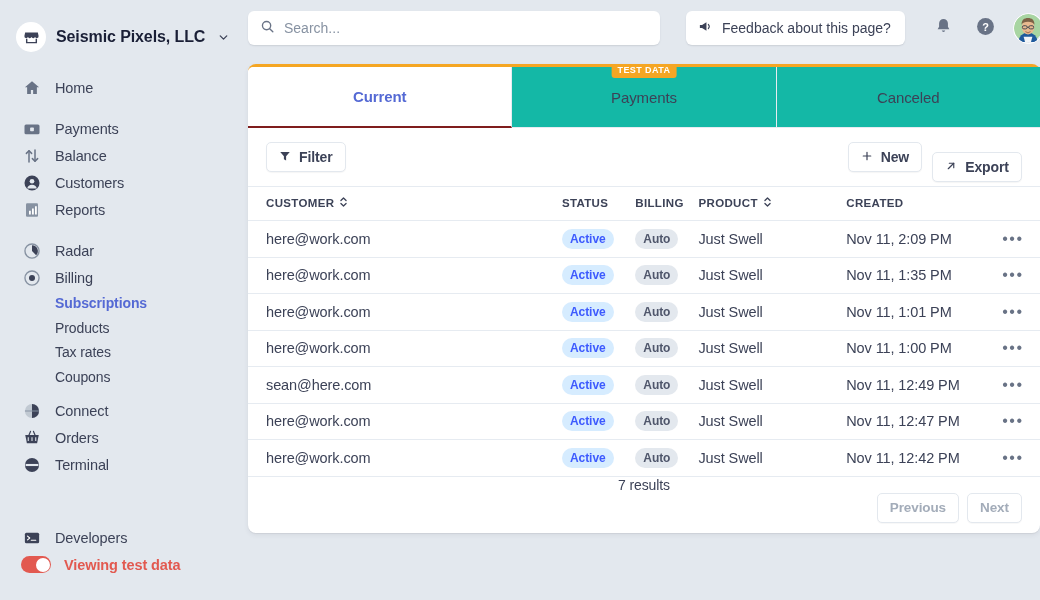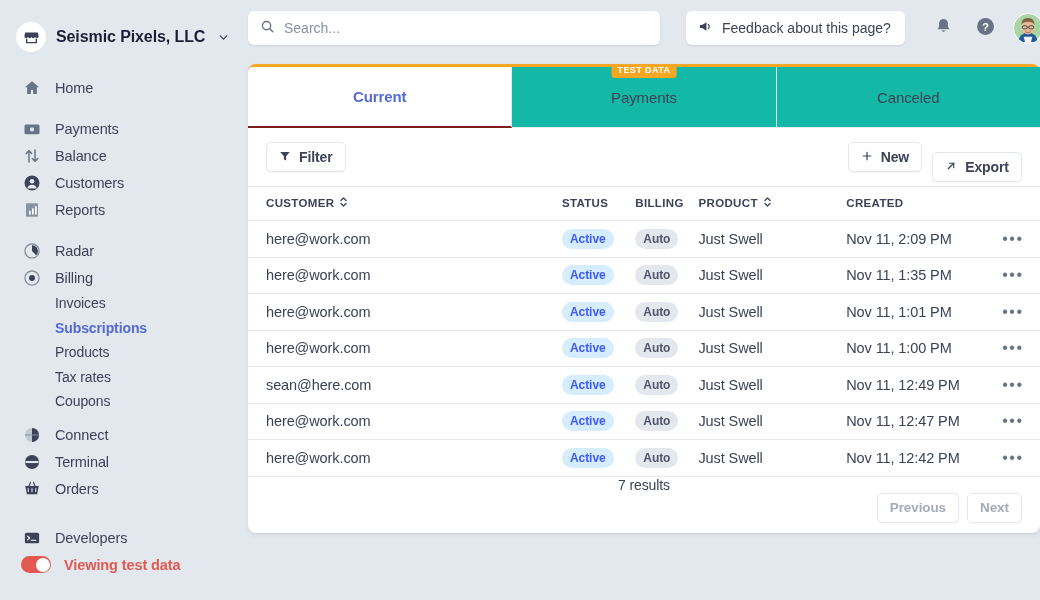--- a/index.html
+++ b/index.html
@@ -312,23 +312,20 @@
         <div class="nav-item">
           <span class="nav-icon">
             <svg width="18" height="18" viewBox="0 0 24 24">
                 <circle cx="12" cy="12" r="9.4" fill="none" stroke="#8792a2" stroke-width="1.8"></circle>
                 <circle cx="12" cy="12" r="4" fill="#3c4257"></circle>
               </svg>
           </span>
           <span class="nav-label">Billing</span>
         </div>
 
-        <div class="subnav-item">
-          <span class="subnav-label">Invoices</span>
-        </div>
         <div class="subnav-item active">
           <span class="subnav-label">Subscriptions</span>
         </div>
         <div class="subnav-item">
           <span class="subnav-label">Products</span>
         </div>
         <div class="subnav-item">
           <span class="subnav-label">Tax rates</span>
         </div>
         <div class="subnav-item">
@@ -340,36 +337,36 @@
             <svg width="18" height="18" viewBox="0 0 24 24">
                 <circle cx="12" cy="12" r="9.4" fill="#c1c9d2"></circle>
                 <path d="M12 2.6a9.4 9.4 0 0 1 0 18.8z" fill="#3c4257"></path>
                 <path d="M2.6 12h18.8" stroke="#8792a2" stroke-width="1.3"></path>
               </svg>
           </span>
           <span class="nav-label">Connect</span>
         </div>
         <div class="nav-item">
           <span class="nav-icon">
-            <svg width="18" height="18" viewBox="0 0 24 24">
-                <circle cx="12" cy="12" r="9.4" fill="#3c4257"></circle>
-                <rect x="3.5" y="10.6" width="17" height="2.8" fill="#e3e8ee"></rect>
-              </svg>
-          </span>
-          <span class="nav-label">Terminal</span>
-        </div>
-        <div class="nav-item">
-          <span class="nav-icon">
             <svg width="18" height="18" viewBox="0 0 24 24" fill="#3c4257">
                 <path d="M3 8h18l-2.2 11H5.2z"></path>
                 <path d="M8 8 10 3.2M16 8 14 3.2" stroke="#3c4257" stroke-width="1.6" fill="none" stroke-linecap="round"></path>
                 <path d="M7 11v5M12 11v5M17 11v5" stroke="#e3e8ee" stroke-width="1.4"></path>
               </svg>
           </span>
           <span class="nav-label">Orders</span>
+        </div>
+        <div class="nav-item">
+          <span class="nav-icon">
+            <svg width="18" height="18" viewBox="0 0 24 24">
+                <circle cx="12" cy="12" r="9.4" fill="#3c4257"></circle>
+                <rect x="3.5" y="10.6" width="17" height="2.8" fill="#e3e8ee"></rect>
+              </svg>
+          </span>
+          <span class="nav-label">Terminal</span>
         </div>
       </div>
     </nav>
 
     <div class="sidebar-footer">
       <div class="nav-item">
         <span class="nav-icon">
           <svg width="18" height="18" viewBox="0 0 24 24">
               <rect x="2.5" y="5" width="19" height="14" rx="2" fill="#3c4257"></rect>
               <path d="M6 9.5 9 12l-3 2.5M11 15h6" stroke="#fff" stroke-width="1.5" fill="none" stroke-linecap="round" stroke-linejoin="round"></path>

